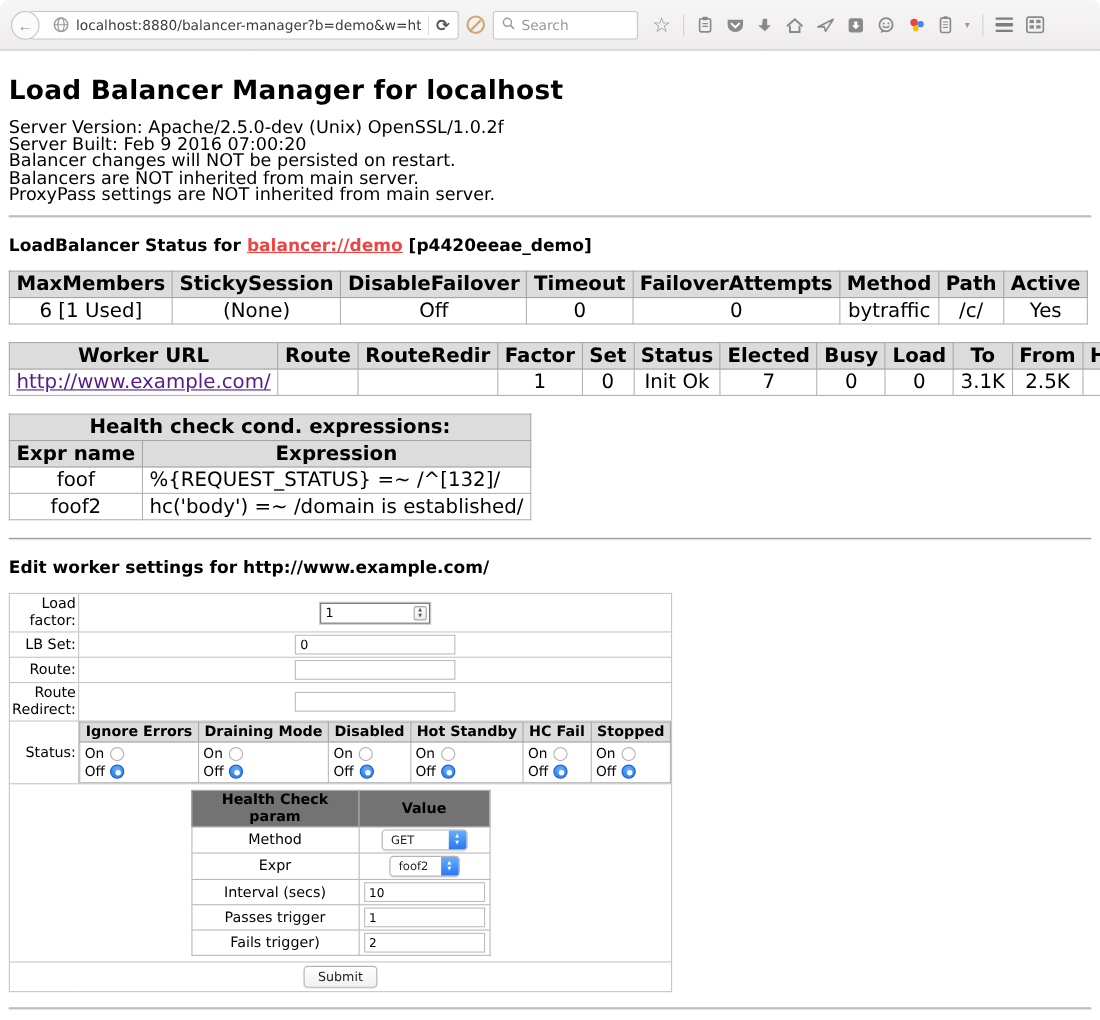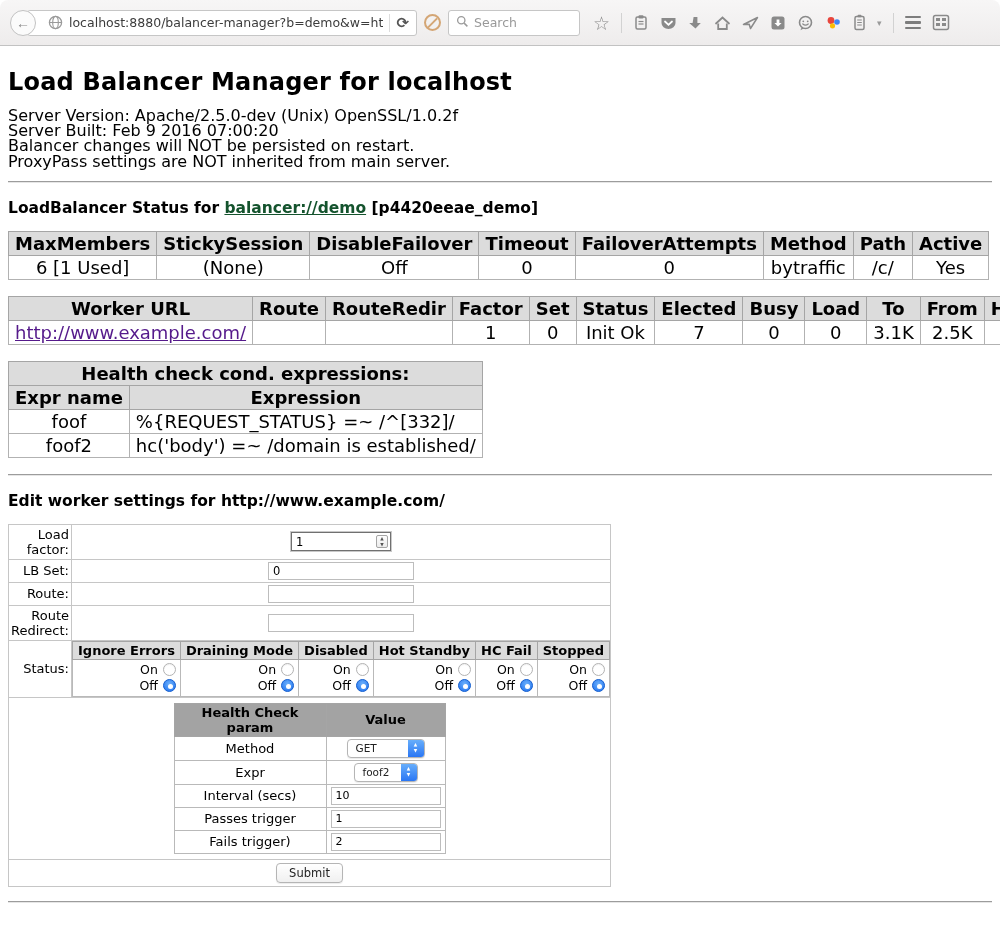--- a/index.html
+++ b/index.html
@@ -32,21 +32,21 @@
   .caret { font-size:9px; color:#9a9a9a; }
   .hamburger { display:flex; flex-direction:column; gap:3px; }
   .hamburger span { width:16px; height:2.5px; background:#7d7d7d; border-radius:1px; }
 
   
   .page { padding:0 8px 0 8px; color:#000; }
   h1.title { font-size:24px; margin:22px 0 12px 0; letter-spacing:.2px; }
   .info { font-size:16px; line-height:15.2px; }
   hr.rule { border:none; border-top:1px solid #9c9c9c; border-bottom:1px solid #e6e6e6; background:#c9c9c9; height:1px; margin:12px 0; }
   h3.sec { font-size:15.5px; margin:16px 0 14px 0; }
-  h3.sec a { color:#14532d;margin-top:16px; }
+  h3.sec a { color:#ef4444;margin-top:16px; }
   a.plain-link { color:#551a8b; text-decoration:underline; }
 
   table.data { border-collapse:collapse; font-size:18px; margin:4px 0 16px 0; }
   table.data th { background:#dcdcdc; border:1px solid #a5a5a5; padding:1px 6px; font-weight:bold; text-align:center; white-space:nowrap; }
   table.data td { border:1px solid #b2b2b2; padding:1px 6px; text-align:center; white-space:nowrap; }
   table.worker { width:100%; }
   td.cell-left { text-align:left !important; }
 
   
   table.form { border-collapse:collapse; width:565px; font-size:13px; margin-top:10px; }
@@ -54,28 +54,28 @@
   td.f-label { width:100px; text-align:right; }
   td.f-val { text-align:center; }
   input.f-input { width:146px; height:18px; border:1px solid #bdbdbd; font-size:11.5px; padding:1px 4px; font-family:inherit; }
   .num-wrap { position:relative; display:inline-block; }
   input.num-input { width:100px; height:19px; border:1px solid #707070; box-shadow:0 0 0 1px #c9c9c9; font-size:11.5px; padding:1px 18px 1px 4px; font-family:inherit; }
   .stepper { position:absolute; right:3px; top:3px; width:12px; height:13px; border:1px solid #a5a5a5; background:linear-gradient(#fdfdfd,#ececec); font-size:4.5px; line-height:6px; color:#555; text-align:center; border-radius:2px; }
 
   table.status { border-collapse:collapse; width:100%; }
   table.status th { background:#dcdcdc; border:1px solid #a5a5a5; padding:1px 5px; font-size:13px; white-space:nowrap; }
   table.status td { border:1px solid #b9b9b9; padding:2px 4px; text-align:center; }
-  .radio-line { display:flex; align-items:center; justify-content:flex-end; gap:5px; font-size:12.5px; line-height:16px; }
+  .radio-line { display:flex; align-items:center; justify-content:flex-start; gap:5px; font-size:12.5px; line-height:16px; }
   .radio { width:13px; height:13px; border-radius:50%; display:inline-block; }
   .radio-unchecked { background:#fff; border:1px solid #b2b2b2; box-shadow:inset 0 1px 1px rgba(0,0,0,.06); }
   .radio-checked { background:radial-gradient(circle at 50% 35%, #6cb0fa, #1d70f0); border:1px solid #1760cf; position:relative; }
   .radio-checked::after { content:""; position:absolute; left:4px; top:4px; width:5px; height:5px; border-radius:50%; background:#fff; }
 
   table.hc { border-collapse:collapse; margin:3px auto; font-size:13px; }
-  table.hc th { background:#a3a3a3; border:1px solid #a5a5a5; padding:1px 8px; }
+  table.hc th { background:#737373; border:1px solid #a5a5a5; padding:1px 8px; }
   table.hc td { border:1px solid #b9b9b9; padding:2px 4px; }
   td.hc-label { width:152px; text-align:center; }
   td.hc-val { width:118px; }
   input.hc-input { width:110px; height:18px; border:1px solid #bdbdbd; font-size:11px; padding:1px 4px; font-family:inherit; }
   .mac-select { display:inline-flex; align-items:center; height:19px; border:1px solid #b5b5b5; border-radius:4px; background:#fff; min-width:62px; font-size:10.5px; color:#222; padding-left:8px; box-shadow:0 1px 1px rgba(0,0,0,.08); }
   .mac-select .sel-arrows { margin-left:auto; width:16px; height:17px; border-radius:0 3px 3px 0; background:linear-gradient(#67aefb,#2a76f4); color:#fff; font-size:4.5px; line-height:6px; display:flex; flex-direction:column; align-items:center; justify-content:center; }
   .hc-sel-cell { text-align:center !important; }
 
   td.submit-row { text-align:center; padding:3px 0 !important;text-decoration:underline; }
   .mac-btn { font-size:11.5px; padding:2px 12px; border:1px solid #b5b5b5; border-radius:4px; background:linear-gradient(#ffffff,#f0f0f0); box-shadow:0 1px 1px rgba(0,0,0,.08); font-family:inherit; color:#222; }
@@ -193,20 +193,21 @@
     </div>
   </div>
 
   <div class="page">
     <h1 class="title">Load Balancer Manager for localhost</h1>
 
     <div class="info">
         <div>Server Version: Apache/2.5.0-dev (Unix) OpenSSL/1.0.2f</div>
         <div>Server Built: Feb 9 2016 07:00:20</div>
         <div>Balancer changes will NOT be persisted on restart.</div>
+        <div>Balancers are NOT inherited from main server.</div>
         <div>ProxyPass settings are NOT inherited from main server.</div>
       </div>
 
     <hr class="rule">
 
     <h3 class="sec"><span>LoadBalancer Status for </span><a href="#" class="plain-link">balancer://demo</a><span> [p4420eeae_demo]</span></h3>
 
     <table class="data">
       <thead>
         <tr>
@@ -280,21 +281,21 @@
             <th colspan="2">Health check cond. expressions:</th>
           </tr>
         <tr>
           <th>Expr name</th>
           <th>Expression</th>
         </tr>
       </thead>
       <tbody>
           <tr>
           <td>foof</td>
-          <td class="cell-left">%{REQUEST_STATUS} =~ /^[332]/</td>
+          <td class="cell-left">%{REQUEST_STATUS} =~ /^[132]/</td>
         </tr>
           <tr>
           <td>foof2</td>
           <td class="cell-left">hc('body') =~ /domain is established/</td>
         </tr>
         </tbody>
     </table>
 
     <hr class="rule">
 

